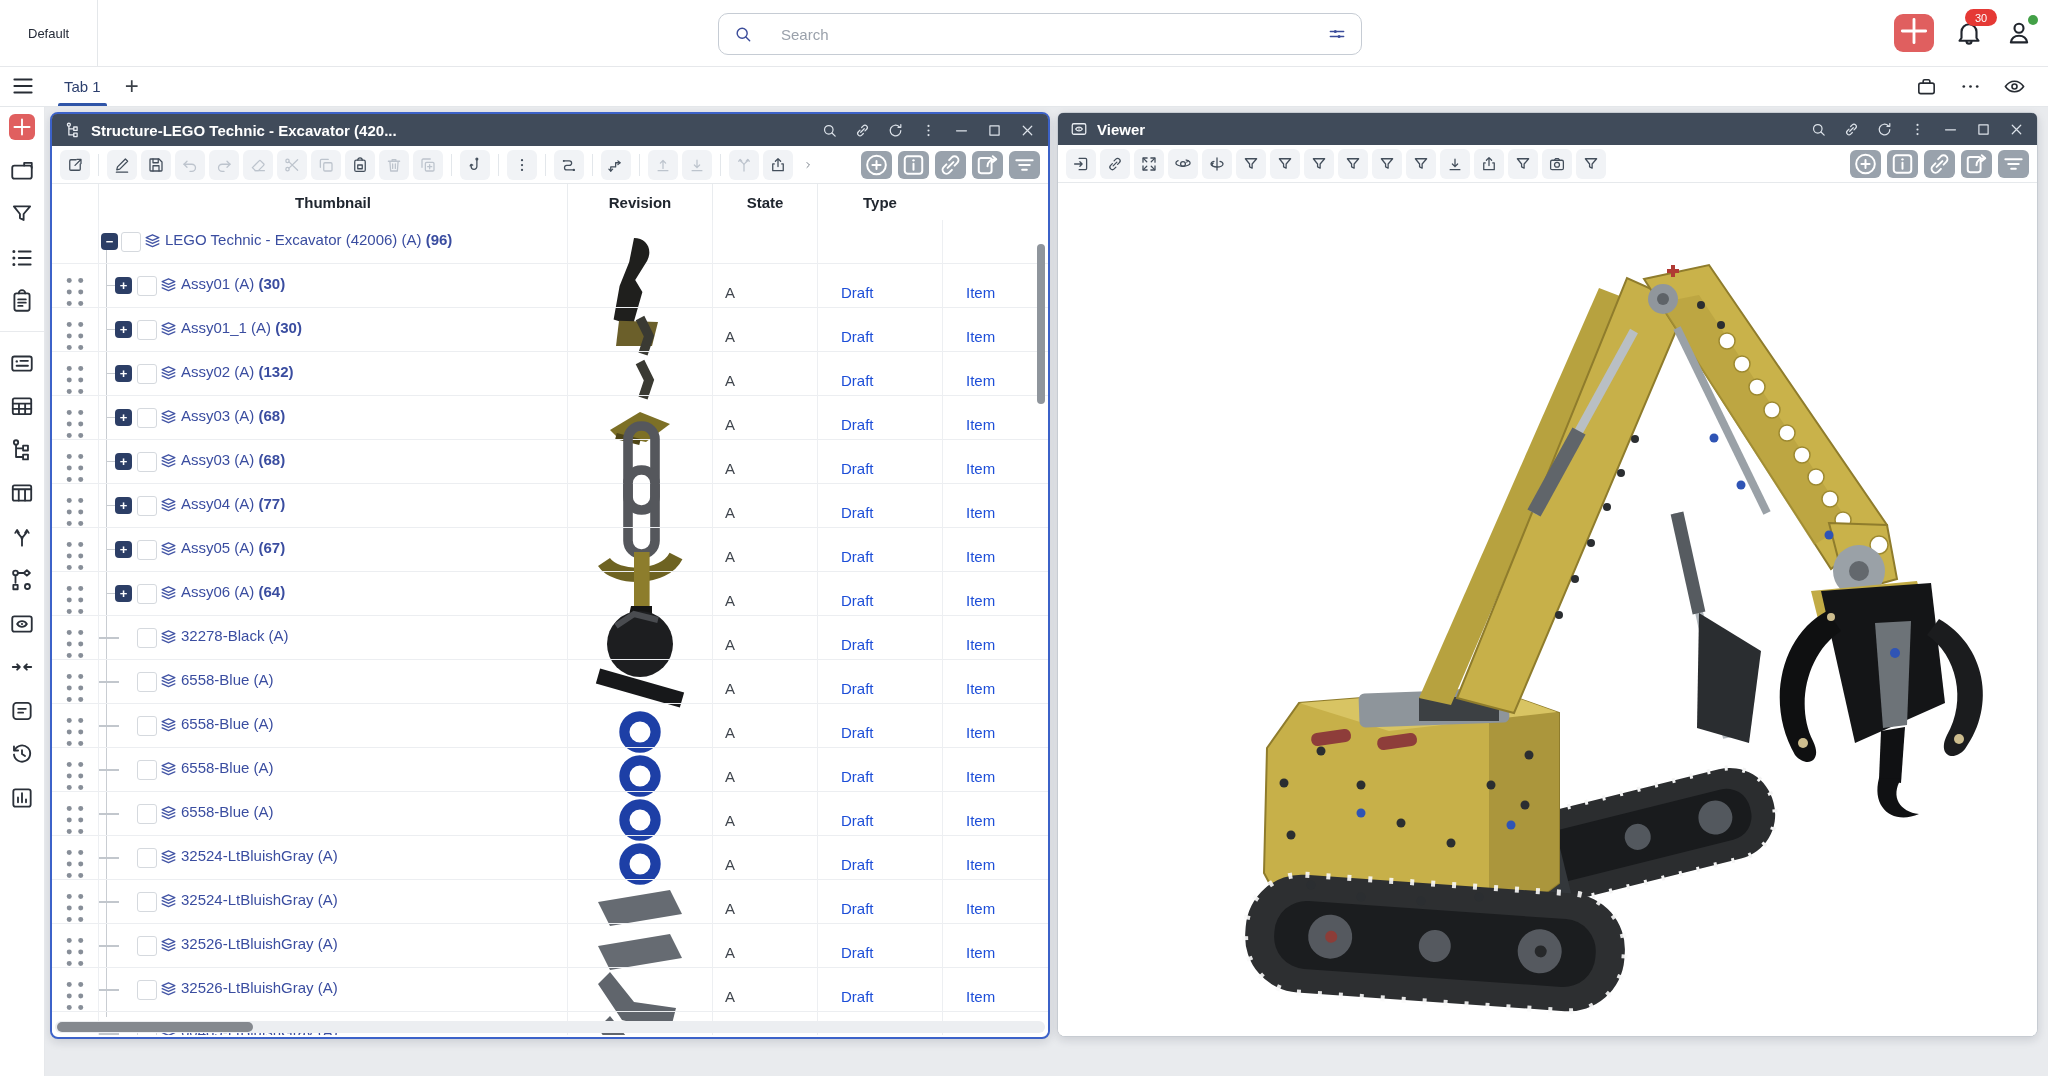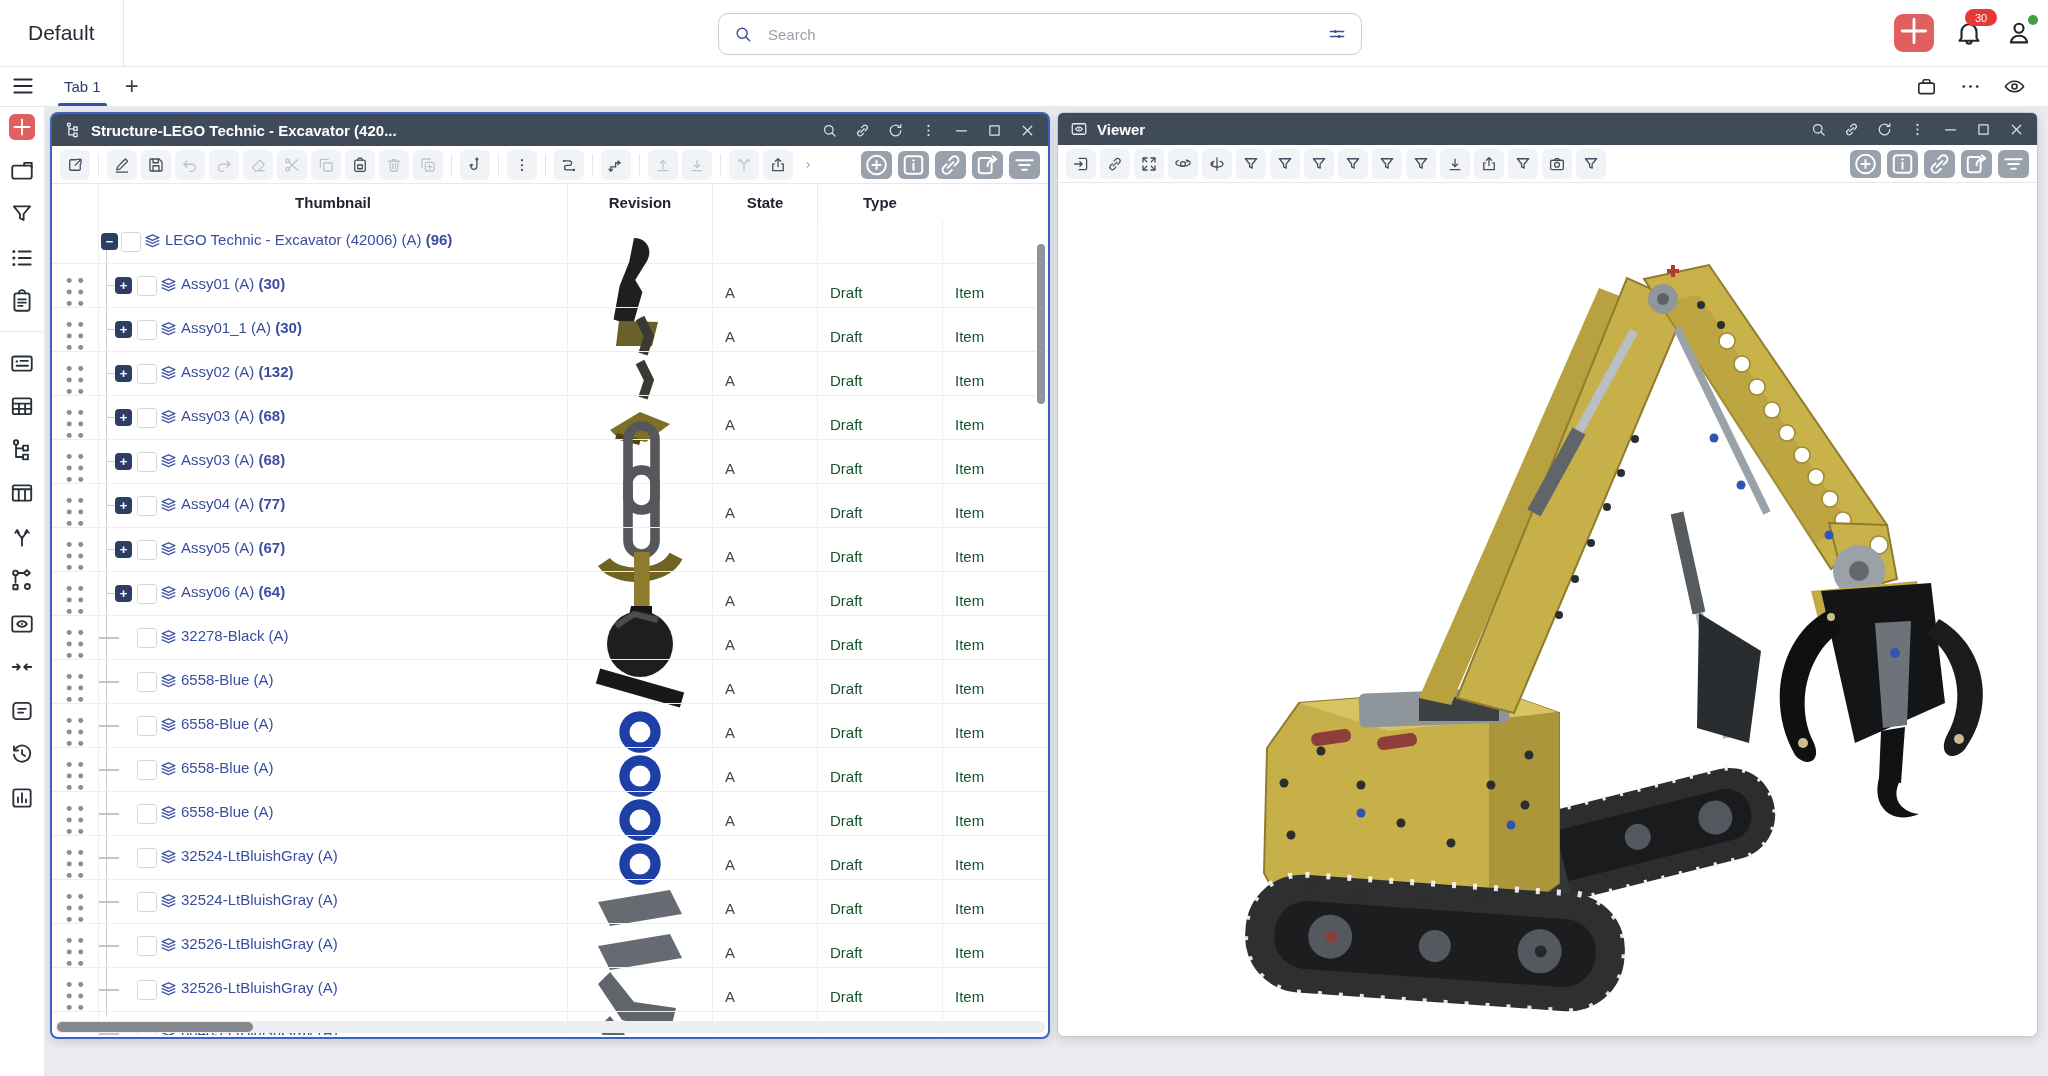--- a/index.html
+++ b/index.html
@@ -1,24 +1,24 @@
 <!DOCTYPE html>
 <html><head>
 <meta charset="utf-8">
 <style>
   html,body{margin:0;padding:0}
   body{width:2048px;height:1076px;overflow:hidden;position:relative;
        font-family:"Liberation Sans",sans-serif;background:#e9ebee;color:#20262f}
   
   .topbar{position:absolute;left:0;top:0;width:2048px;height:66px;background:#fff;
           border-bottom:1px solid #e6e8eb;display:flex;align-items:center;z-index:6}
-  .ws-tab{font-size:21px;color:#252b38;padding:0 28px;height:100%;display:flex;align-items:center;cursor:pointer}
+  .ws-tab{font-size:13px;color:#252b38;padding:0 28px;height:100%;display:flex;align-items:center;cursor:pointer}
   .vdiv{width:1px;height:100%;background:#e4e7ea}
   .searchbox{position:absolute;left:718px;top:13px;width:614px;height:40px;border:1px solid #c6ccd4;
-             border-radius:10px;display:flex;align-items:center;padding:0 14px;gap:13px;background:#fff}
+             border-radius:10px;display:flex;align-items:center;padding:0 14px;gap:26px;background:#fff}
   .searchbox input{border:none;outline:none;font-size:15px;flex:1;color:#333;
                    font-family:"Liberation Sans",sans-serif;background:transparent}
   .searchbox input::placeholder{color:#9aa1ab}
   .sic{width:20px;height:20px;color:#3b4c9a;flex:none}
   .tb-right{position:absolute;right:14px;top:0;height:66px;display:flex;align-items:center;gap:20px}
   .addbtn{width:40px;height:38px;border-radius:9px;background:#e05f5f;color:#fff;display:flex;
           align-items:center;justify-content:center;cursor:pointer}
   .addbtn svg{width:22px;height:22px}
   .bellwrap,.personwrap{position:relative;width:30px;height:30px;color:#20252d;cursor:pointer}
   .badge{position:absolute;top:-9px;right:-13px;min-width:24px;height:17px;background:#e53935;color:#fff;
@@ -83,21 +83,21 @@
   .exp{position:absolute;top:13px;width:17px;height:17px;border-radius:4px;background:#2c3e66;color:#fff;
        display:flex;align-items:center;justify-content:center;font-size:13px;font-weight:bold;line-height:1;cursor:pointer;z-index:2}
   .leafdash{position:absolute;top:21px;left:0;width:20px;height:2px;background:#c2c7cd;z-index:1}
   .stub{position:absolute;top:21px;left:8px;width:9px;height:1px;background:#c9cdd2}
   .cb{position:absolute;top:12px;width:18px;height:18px;border:1px solid #d5d9de;border-radius:3px;background:#fff;cursor:pointer}
   .layersic{position:absolute;top:12px;width:19px;height:19px;color:#4456a6}
   .rowlabel{position:absolute;top:11px;font-size:15px;color:#3a4da0;white-space:nowrap}
   .rowlabel b{font-weight:bold}
   .c.thumbc{justify-content:center}
   .c.thumbc svg{width:26px;height:26px}
-  .c.plainc{padding-left:12px;color:#14532d}
+  .c.plainc{padding-left:23px;color:#1d4ed8}
   .c.revc{padding-left:12px;color:#40464e}
   .htrack{position:absolute;left:3px;right:3px;bottom:4px;height:12px;background:#eceef1;border-radius:6px;z-index:3}
   .hthumb{position:absolute;left:2px;top:1px;width:196px;height:10px;background:#85898f;border-radius:5px;cursor:pointer}
   .vthumb{position:absolute;right:3px;top:130px;width:8px;height:160px;background:#8f959c;border-radius:4px;z-index:3;cursor:pointer}
   
   .canvas{position:absolute;left:0;right:0;top:70px;bottom:0;background:#fff;border-radius:0 0 7px 7px;overflow:hidden}
   .canvas svg{width:100%;height:100%}
 </style>
 </head>
 <body>

